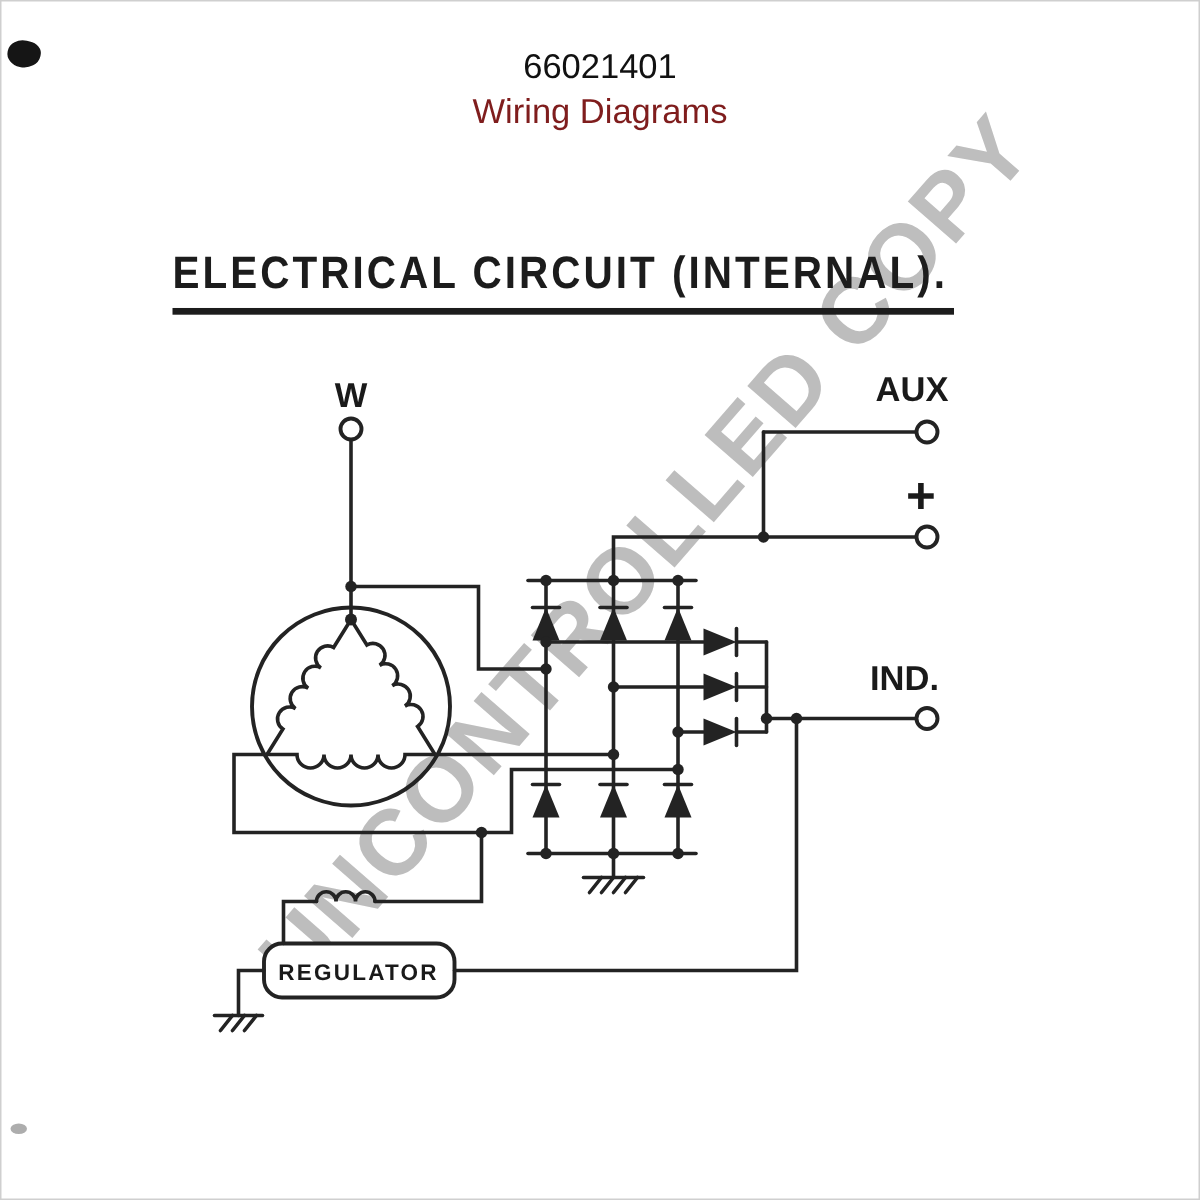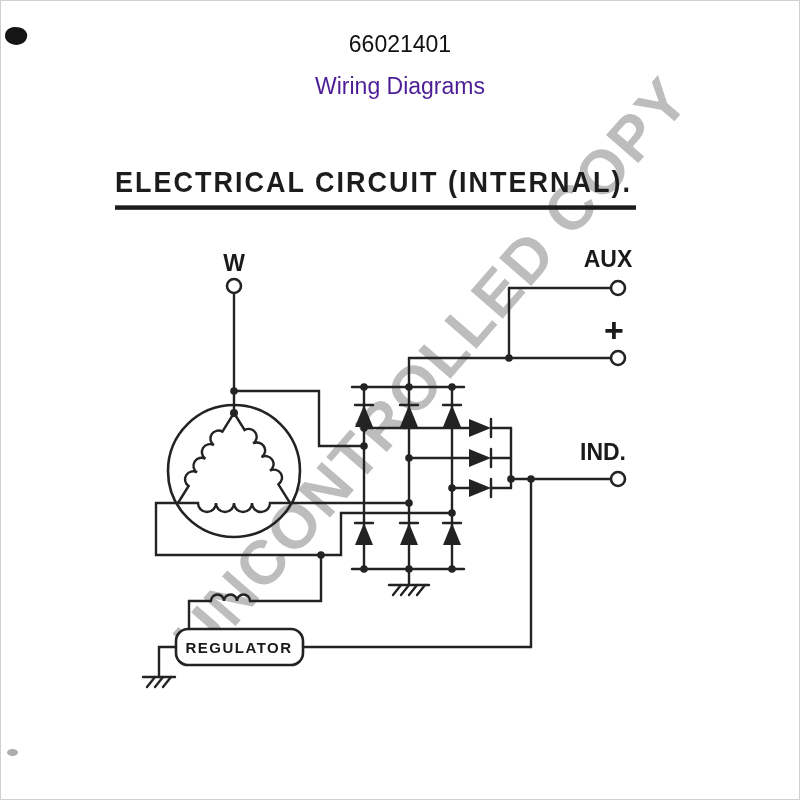--- a/index.html
+++ b/index.html
@@ -12,22 +12,22 @@
     overflow:hidden;
     font-family:"Liberation Sans", sans-serif;
     color:#1a1a1a;
   }
   
   .doc-number{
     position:absolute;top:30px;left:0;width:100%;
     text-align:center;font-size:23px;color:#111;z-index:3;
   }
   .doc-title{
-    position:absolute;top:72px;left:0;width:100%;
-    text-align:center;font-size:23px;color:#4c1d95;z-index:3;
+    position:absolute;top:60px;left:0;width:100%;
+    text-align:center;font-size:23px;color:#7f1d1d;z-index:3;
   }
   
   .watermark{
     position:absolute;left:40px;top:332px;width:780px;
     text-align:center;
     transform:rotate(-49deg);
     font-size:62px;font-weight:bold;letter-spacing:2px;
     color:#8f8f8f;opacity:0.58;white-space:nowrap;
     z-index:1;pointer-events:none;
   }

